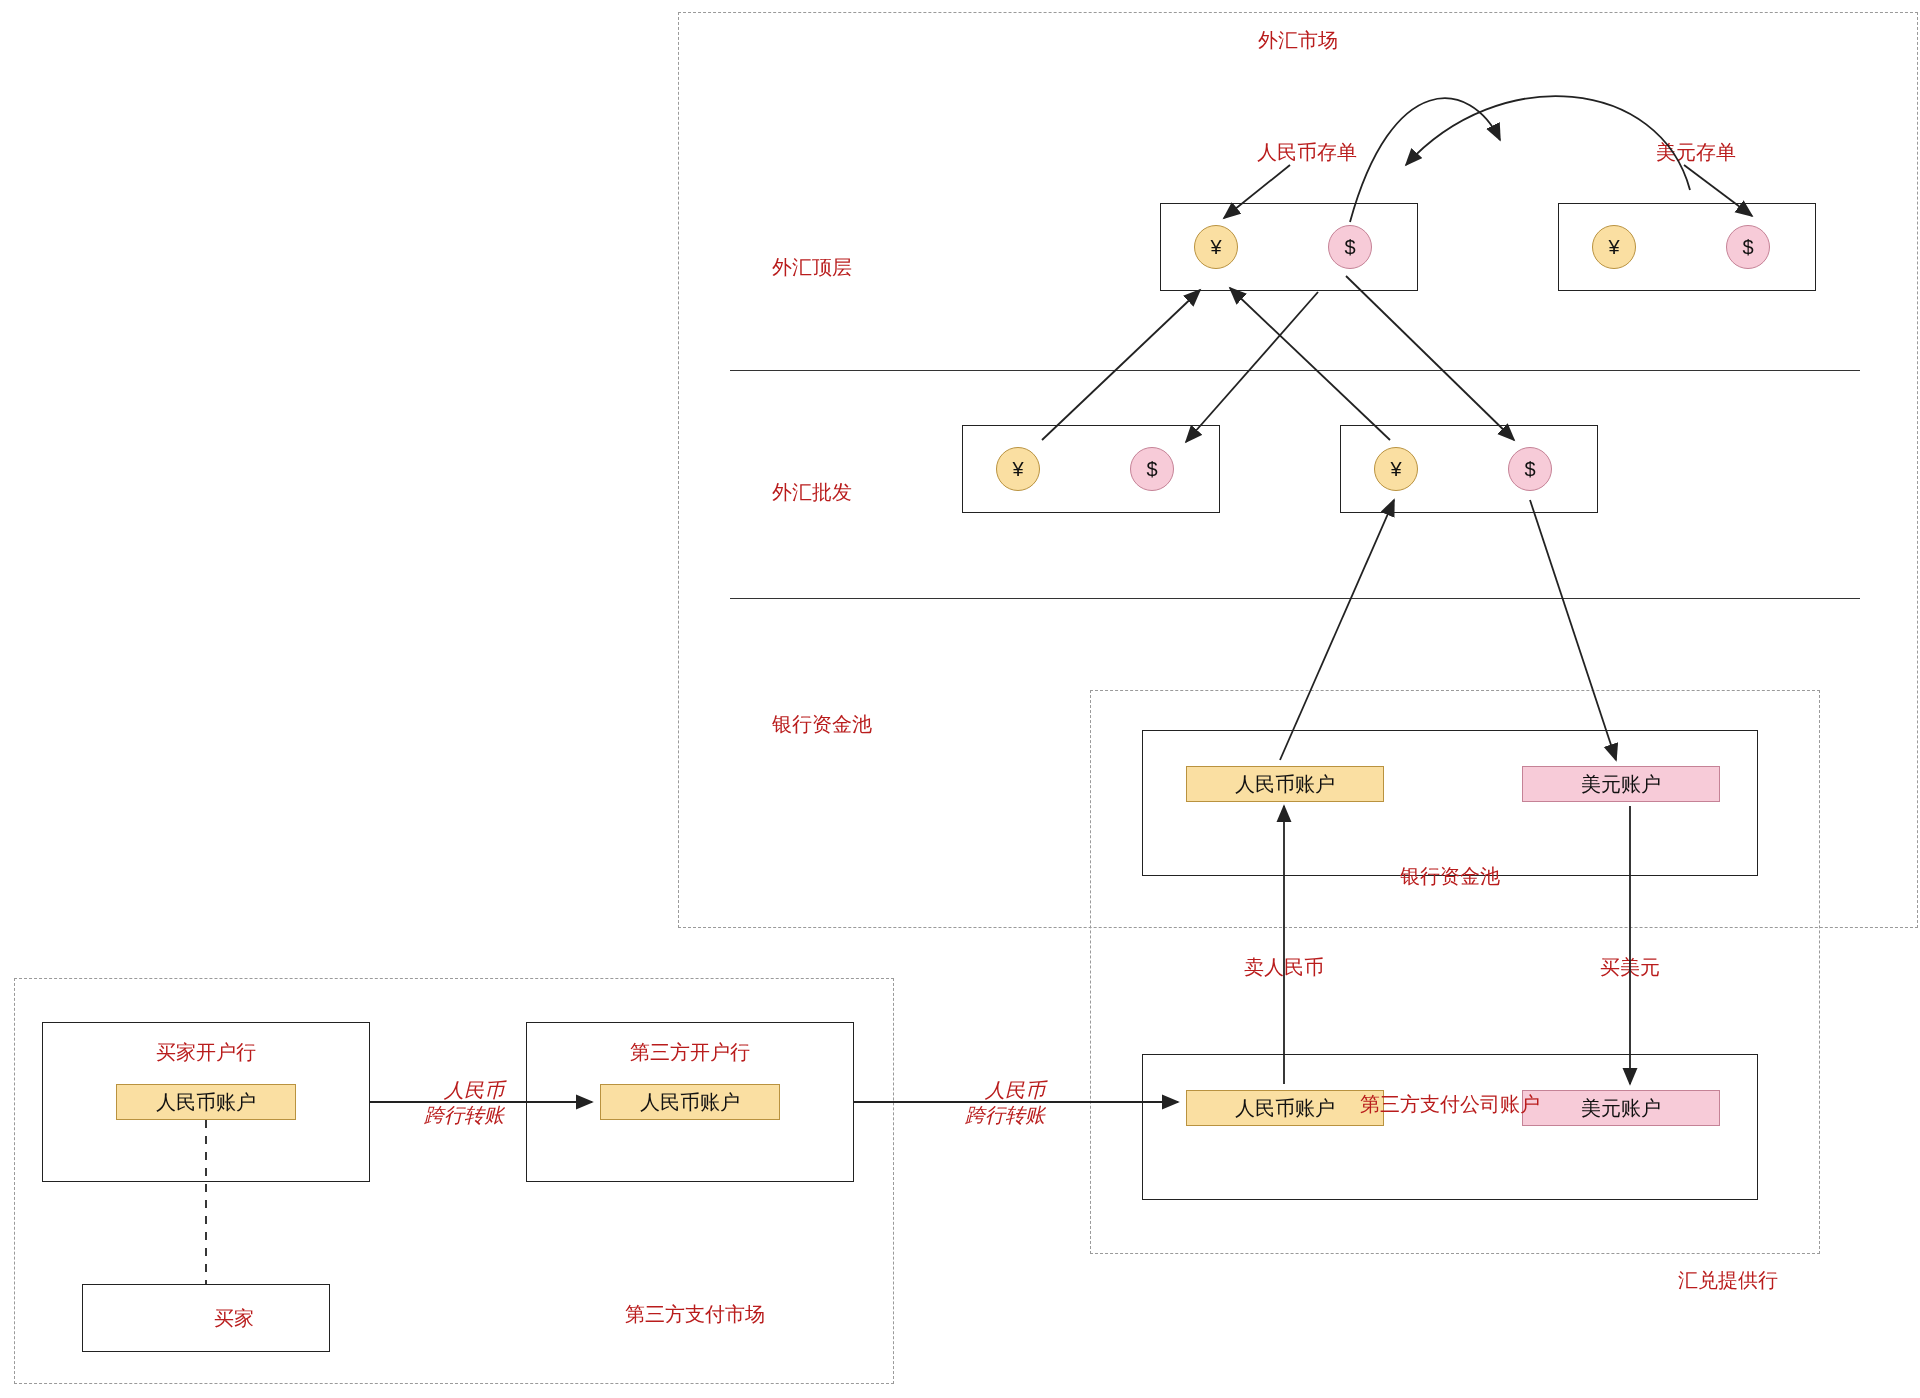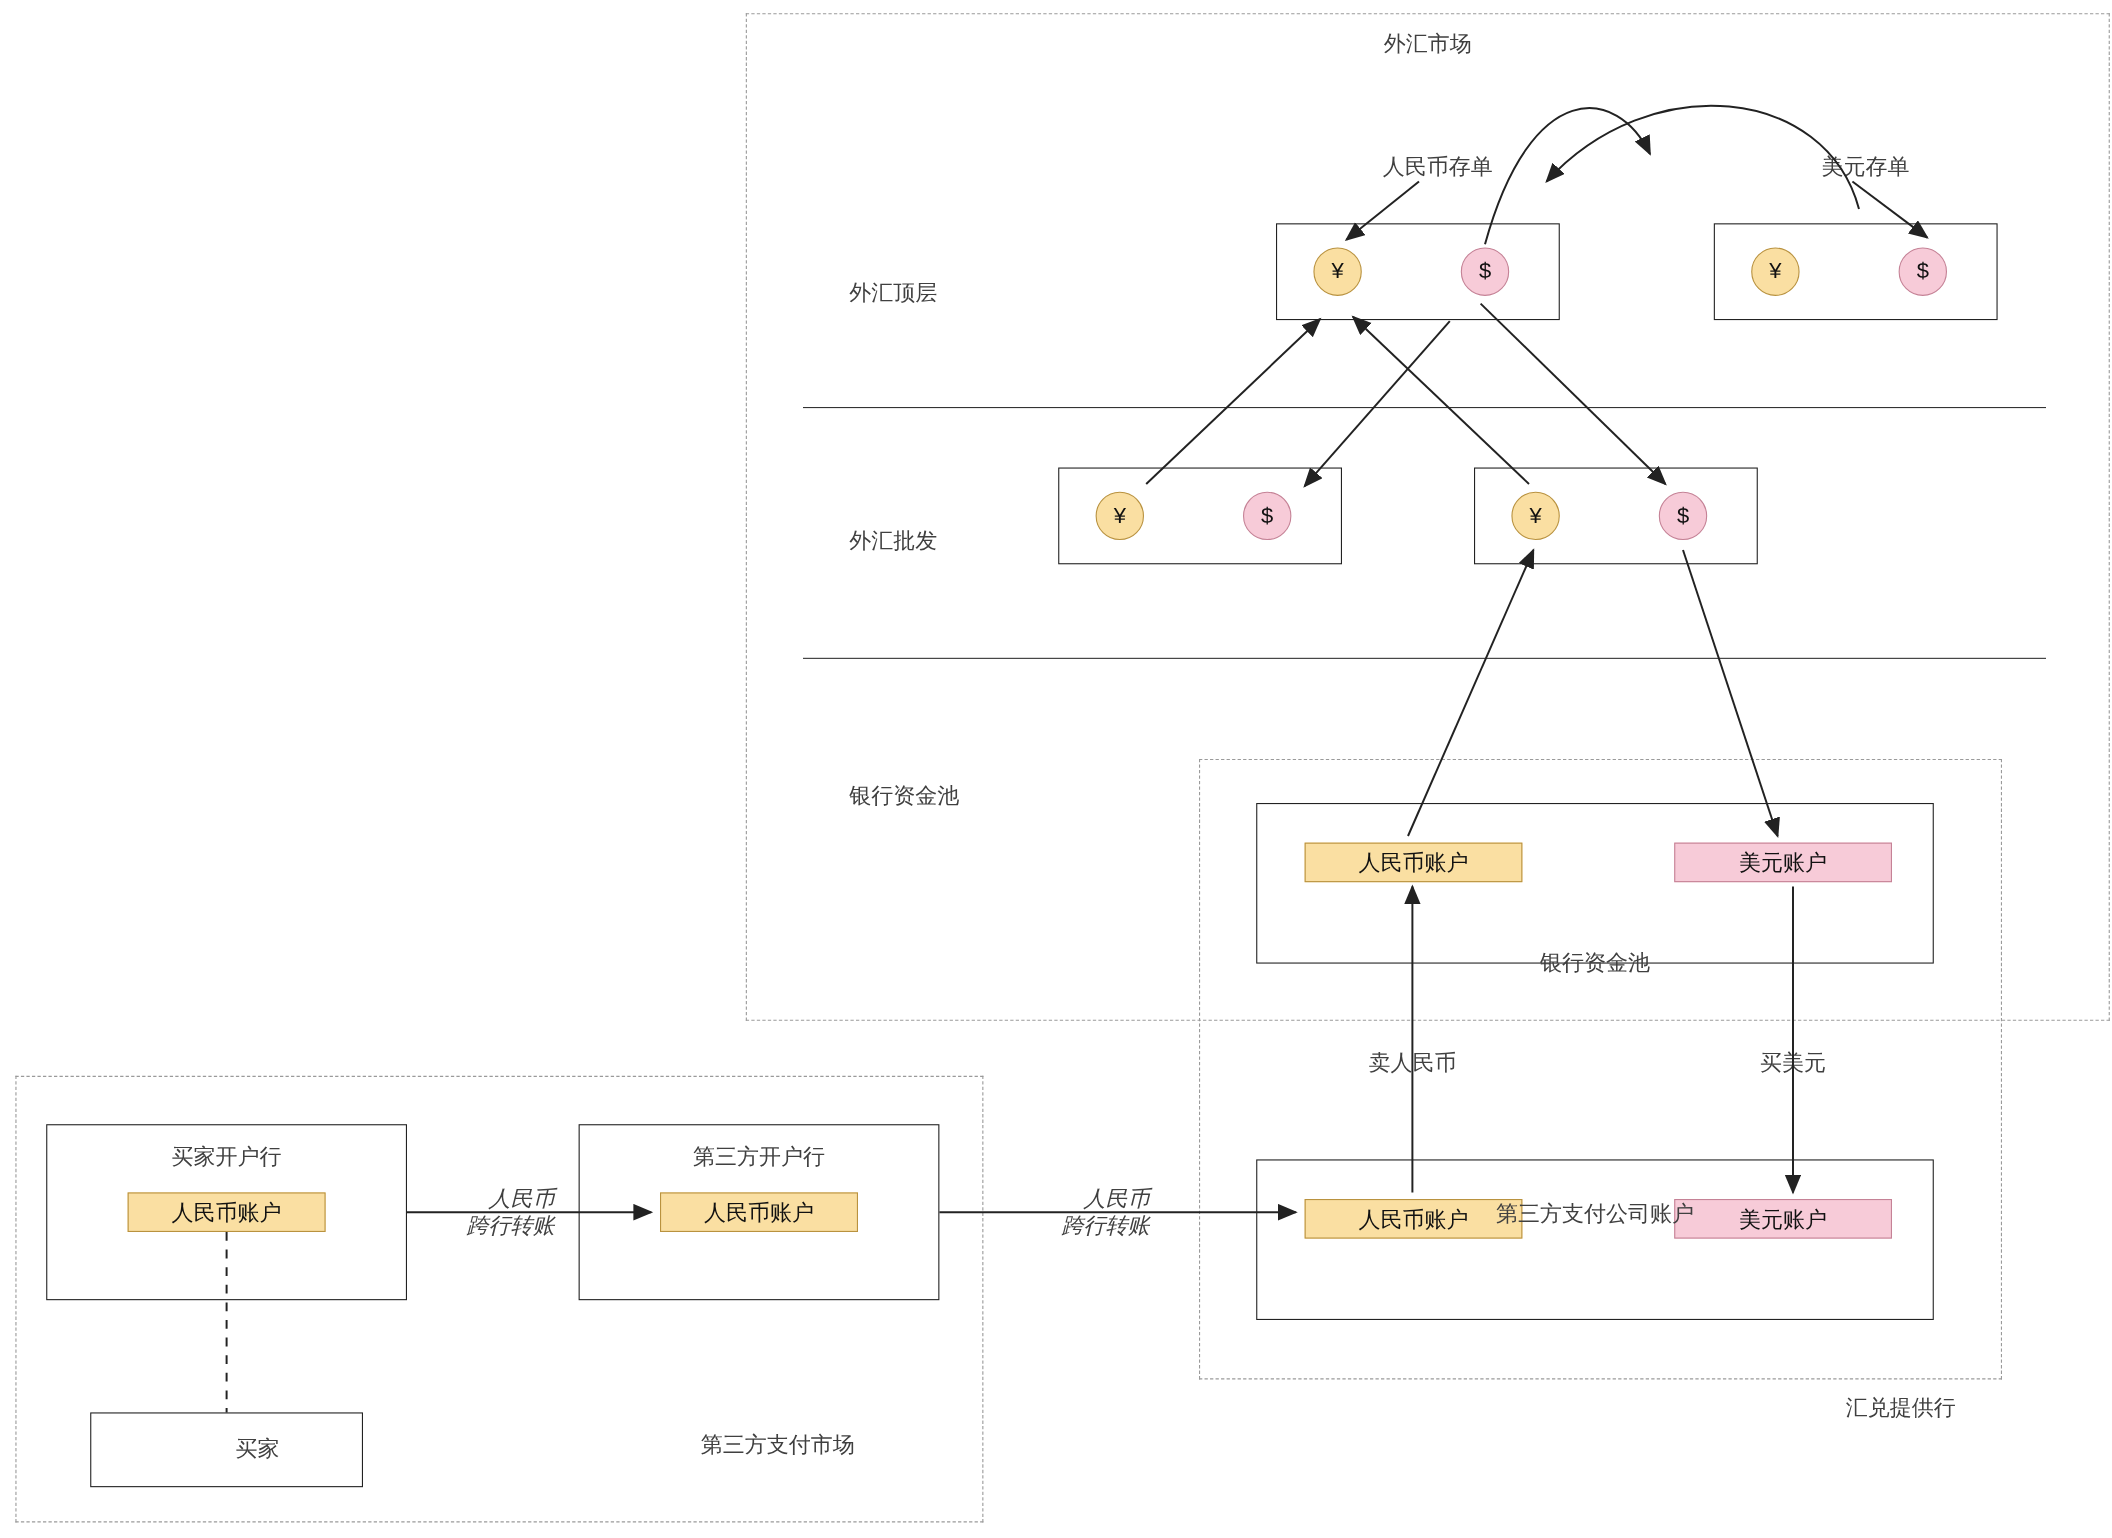--- a/index.html
+++ b/index.html
@@ -32,21 +32,21 @@
     position: absolute;
     border: 1.6px solid #222;
     box-sizing: border-box;
     background: transparent;
   }
   .label {
     position: absolute;
     white-space: nowrap;
     font-size: 20px;
     line-height: 1.25;
-    color: #404040;
+    color: #b91c1c;
   }
   .label.center {
     transform: translateX(-50%);
     text-align: center;
   }
   .label.multi {
     white-space: pre-line;
     text-align: right;
     font-style: italic;
   }
@@ -104,21 +104,21 @@
   <div class="dashed-region" style="left:678px; top:12px; width:1240px; height:916px;"></div>
 
   <div class="dashed-region" style="left:1090px; top:690px; width:730px; height:564px;"></div>
 
   <div class="dashed-region" style="left:14px; top:978px; width:880px; height:406px;"></div>
 
   <div class="label center" style="left:1298px; top:28px;">外汇市场</div>
 
   <div class="label" style="left:1678px; top:1268px;">汇兑提供行</div>
 
-  <div class="label" style="left:625px; top:1302px;margin-left:12px;">第三方支付市场</div>
+  <div class="label" style="left:625px; top:1302px;">第三方支付市场</div>
 
   <div class="hline" style="left:730px; top:370px; width:1130px;"></div>
   <div class="hline" style="left:730px; top:598px; width:1130px;"></div>
 
   <div class="label" style="left:772px; top:255px;">外汇顶层</div>
   <div class="label" style="left:772px; top:480px;">外汇批发</div>
   <div class="label" style="left:772px; top:712px;">银行资金池</div>
 
   <div class="label center" style="left:1307px; top:140px;">人民币存单</div>
   <div class="label center" style="left:1696px; top:140px;">美元存单</div>

